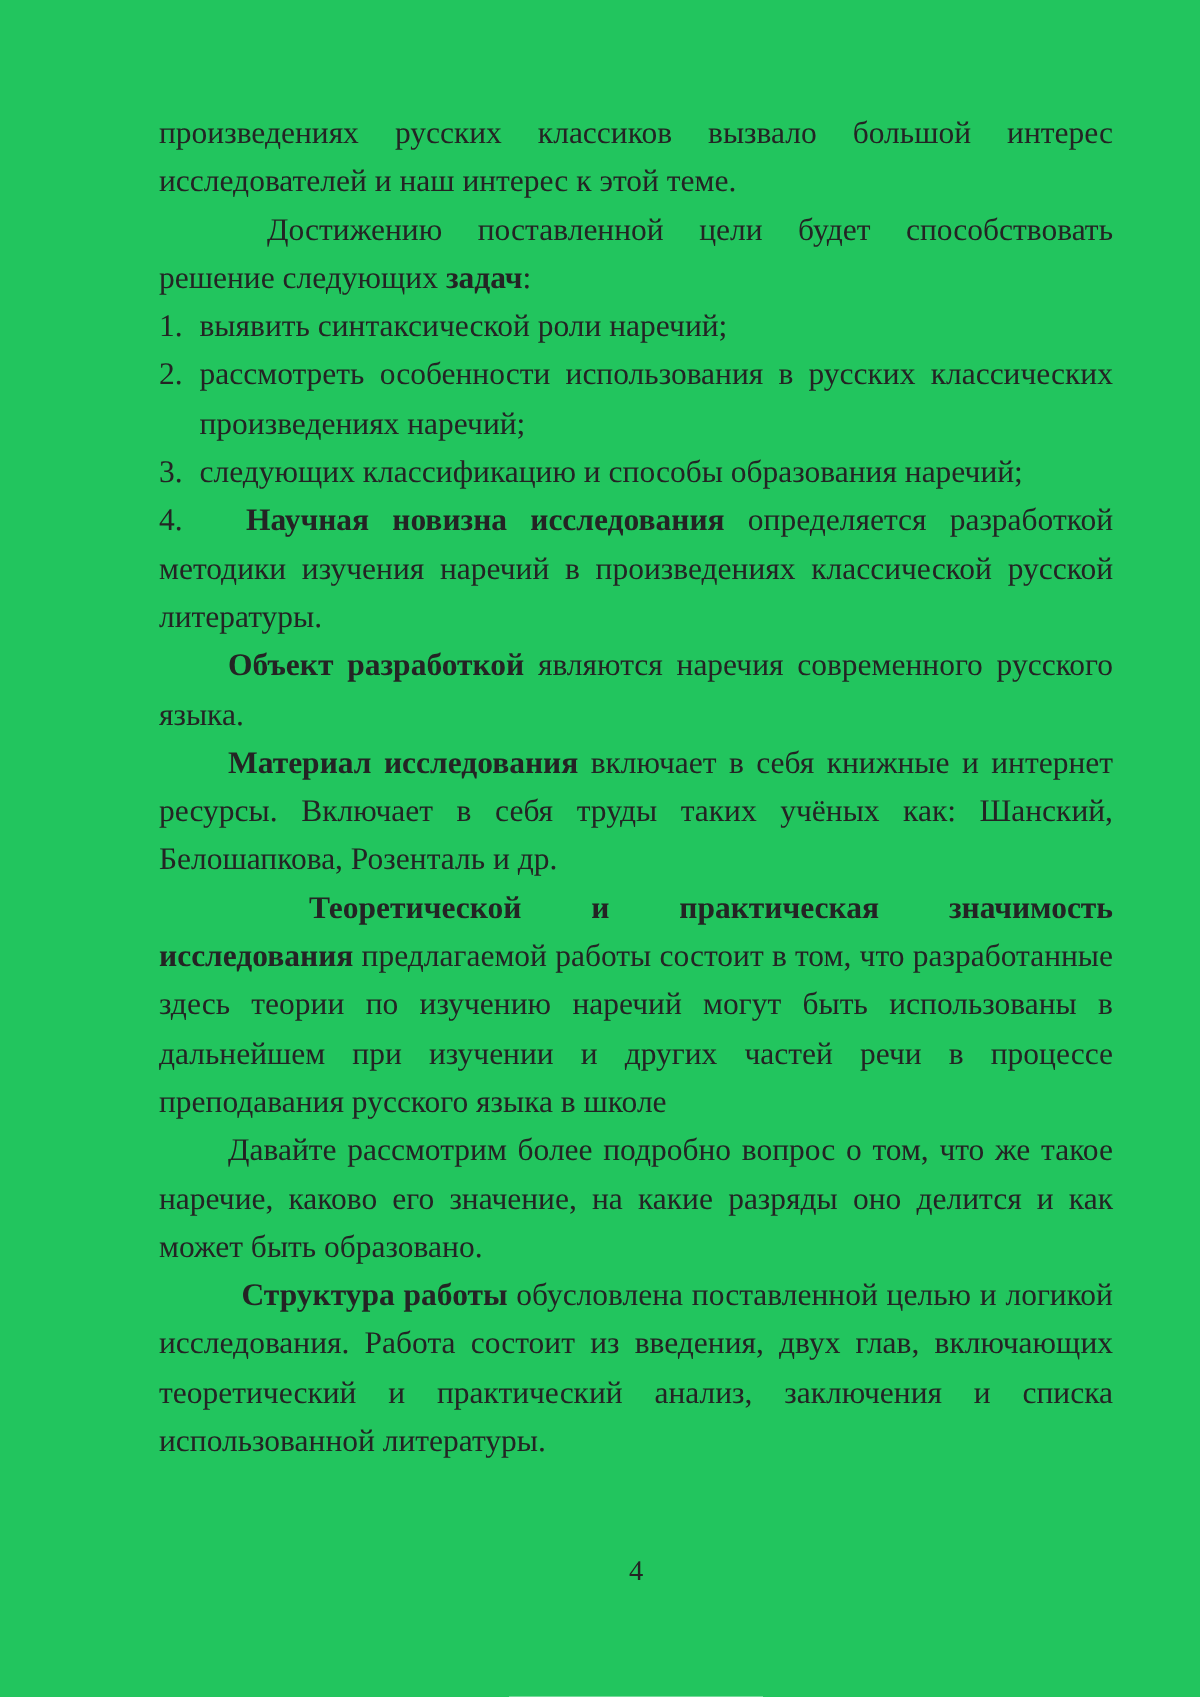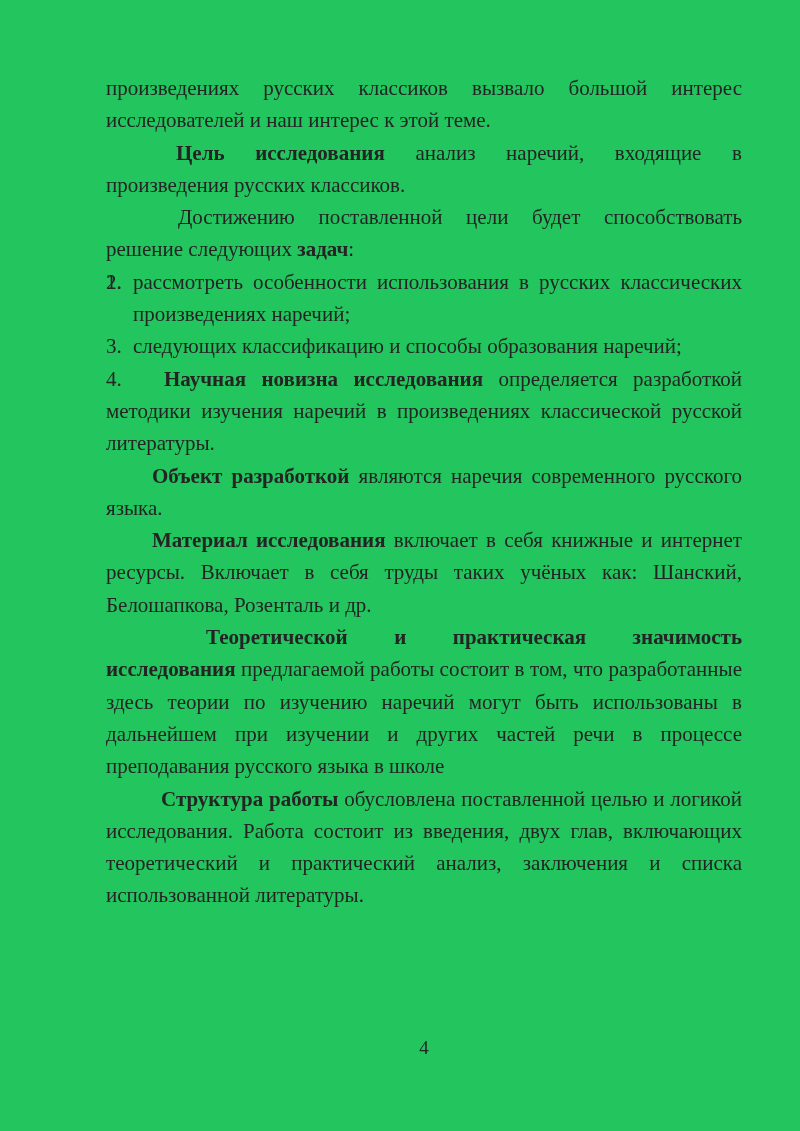--- a/index.html
+++ b/index.html
@@ -63,37 +63,37 @@
   }
 </style>
 </head>
 <body>
 
 <div class="page">
   <div class="text-block">
 
     <p class="para i0"><span>произведениях русских классиков вызвало большой интерес исследователей и наш интерес к этой теме.</span></p>
 
-    <p class="para i70"><b>Цель исследования</b><span> анализ наречий, входящие в произведения русских классиков.</span></p>
 
     <p class="para i72"><span>Достижению поставленной цели будет способствовать решение следующих </span><b>задач</b><span>:</span></p>
 
-    <p class="task"><span class="num">1.</span></p>
+    <p class="task"><span class="num">1.</span><span>выявить синтаксической роли наречий;</span></p>
     <p class="task"><span class="num">2.</span><span>рассмотреть особенности использования в русских классических произведениях наречий;</span></p>
     <p class="task"><span class="num">3.</span><span>следующих классификацию и способы образования наречий;</span></p>
     <p class="task"><span class="num">4.</span></p>
 
     <p class="para i58"><b>Научная новизна исследования</b><span> определяется разработкой методики изучения наречий в произведениях классической русской литературы.</span></p>
 
     <p class="para i46"><b>Объект разработкой</b><span> являются наречия современного русского языка.</span></p>
 
 
     <p class="para i46"><b>Материал исследования</b><span> включает в себя книжные и интернет ресурсы. Включает в себя труды таких учёных как: Шанский, Белошапкова, Розенталь и др.</span></p>
 
     <p class="para i100"><b>Теоретической и практическая значимость исследования</b><span> предлагаемой работы состоит в том, что разработанные здесь теории по изучению наречий могут быть использованы в дальнейшем при изучении и других частей речи в процессе преподавания русского языка в школе</span></p>
 
+    <p class="para i46"><span>Давайте рассмотрим более подробно вопрос о том, что же такое наречие, каково его значение, на какие разряды оно делится и как может быть образовано.</span></p>
 
     <p class="para i55"><b>Структура работы</b><span> обусловлена поставленной целью и логикой исследования. Работа состоит из введения, двух глав, включающих теоретический и практический анализ, заключения и списка использованной литературы.</span></p>
 
   </div>
 
   <div class="footer">4</div>
 </div>
 
 </body></html>

